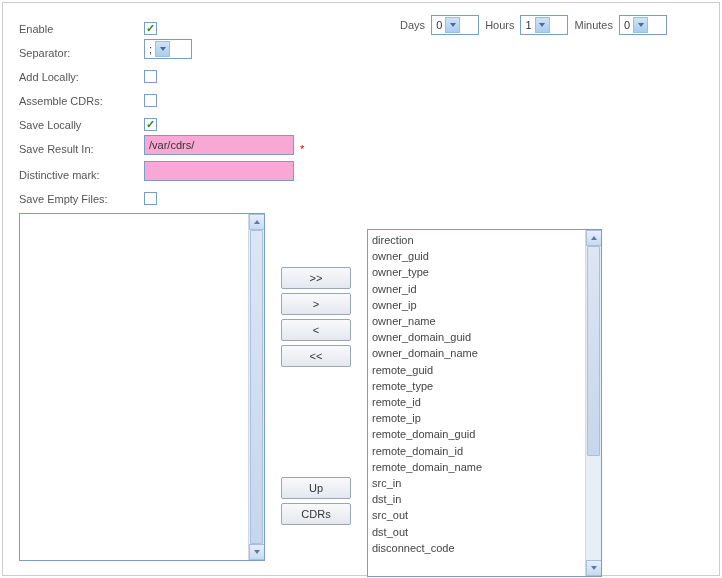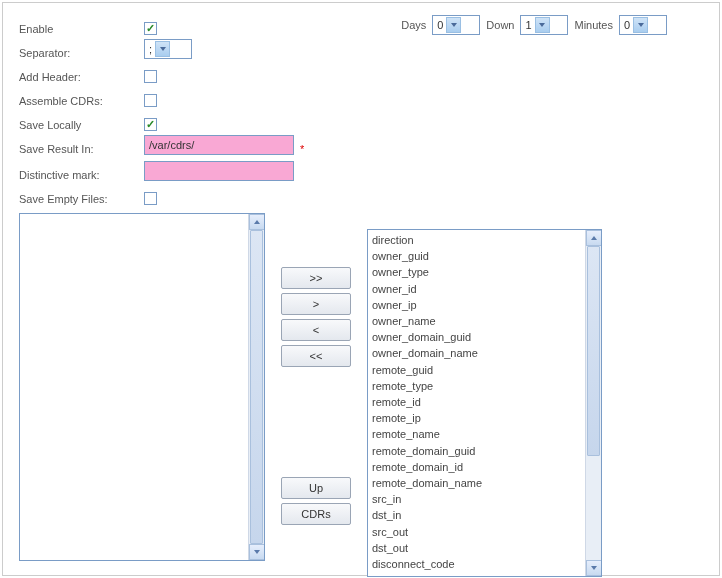--- a/index.html
+++ b/index.html
@@ -213,21 +213,21 @@
 <body>
 
 <div class="panel">
 
   <div class="time-row">
     <span class="tlabel">Days</span>
     <div class="select" style="width:48px">
       <span>0</span>
       <span class="arrow"></span>
     </div>
-    <span class="tlabel">Down</span>
+    <span class="tlabel">Hours</span>
     <div class="select" style="width:48px">
       <span>1</span>
       <span class="arrow"></span>
     </div>
     <span class="tlabel">Minutes</span>
     <div class="select" style="width:48px">
       <span>0</span>
       <span class="arrow"></span>
     </div>
   </div>
@@ -239,21 +239,21 @@
 
   <div class="row">
     <span class="label">Separator:</span>
     <div class="select" style="width:48px">
       <span>;</span>
       <span class="arrow"></span>
     </div>
   </div>
 
   <div class="row">
-    <span class="label">Add Header:</span>
+    <span class="label">Add Locally:</span>
     <span class="checkbox"></span>
   </div>
 
   <div class="row">
     <span class="label">Assemble CDRs:</span>
     <span class="checkbox"></span>
   </div>
 
   <div class="row">
     <span class="label">Save Locally</span>
@@ -308,21 +308,20 @@
           <div>owner_type</div>
           <div>owner_id</div>
           <div>owner_ip</div>
           <div>owner_name</div>
           <div>owner_domain_guid</div>
           <div>owner_domain_name</div>
           <div>remote_guid</div>
           <div>remote_type</div>
           <div>remote_id</div>
           <div>remote_ip</div>
-          <div>remote_name</div>
           <div>remote_domain_guid</div>
           <div>remote_domain_id</div>
           <div>remote_domain_name</div>
           <div>src_in</div>
           <div>dst_in</div>
           <div>src_out</div>
           <div>dst_out</div>
           <div>disconnect_code</div>
         </div>
       <div class="scrollbar">

